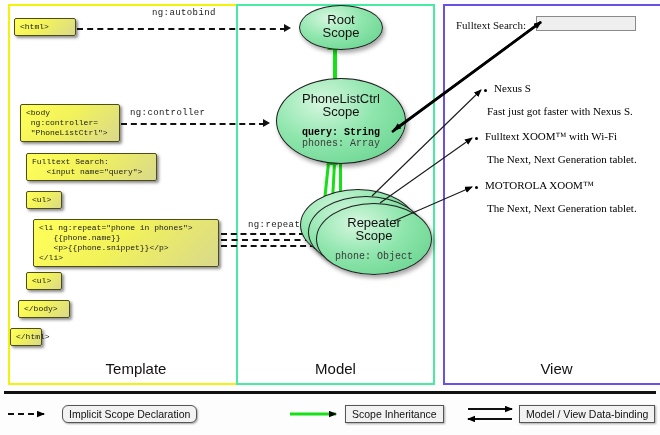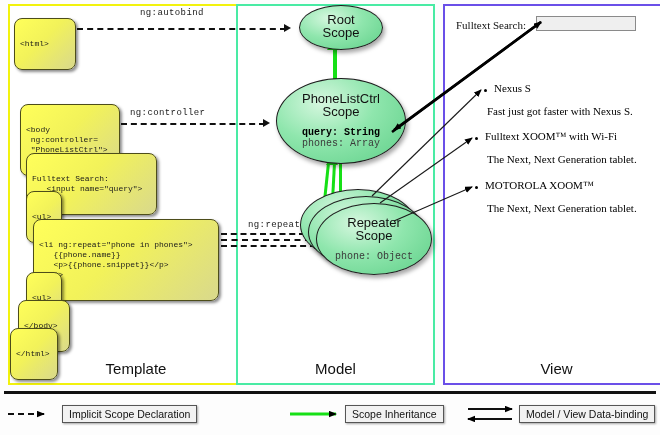--- a/index.html
+++ b/index.html
@@ -17,23 +17,23 @@
   .col-label{position:absolute;bottom:6px;left:0;width:100%;
              text-align:center;font-size:15px;color:#111;
              font-family:"Liberation Sans",sans-serif;}
 
   
   .codebox{position:absolute;box-sizing:border-box;
            border:1px solid #4d4d1a;
            background:linear-gradient(135deg,#ffff5a 0%,#f2f25a 45%,#d9d98c 100%);
            font-family:"Liberation Mono",monospace;
            font-size:8px;line-height:10px;color:#1a1a1a;
-           padding:20px 5px;white-space:pre;
+           padding:3px 5px;white-space:pre;
            box-shadow:2px 2px 3px rgba(0,0,0,.45);
-           border-radius:8px;}
+           border-radius:2px;}
 
   
   .dash{position:absolute;height:0;border-top:2px dashed #111;}
   .dashlbl{position:absolute;font-family:"Liberation Mono",monospace;
            font-size:9px;color:#222;letter-spacing:.4px;}
   .arrowhead{position:absolute;width:0;height:0;
              border-top:4px solid transparent;border-bottom:4px solid transparent;
              border-left:7px solid #111;}
 
   
@@ -102,23 +102,23 @@
 
   <div class="codebox" style="left:33px;top:219px;width:186px;" data-bind="template.boxes.4.text">&lt;li ng:repeat="phone in phones"&gt;
    {{phone.name}}
    &lt;p&gt;{{phone.snippet}}&lt;/p&gt;
 &lt;/li&gt;</div>
 
   <div class="codebox" style="left:26px;top:272px;width:36px;" data-bind="template.boxes.5.text">&lt;ul&gt;</div>
 
   <div class="codebox" style="left:18px;top:300px;width:52px;" data-bind="template.boxes.6.text">&lt;/body&gt;</div>
 
-  <div class="codebox" style="left:10px;top:328px;width:48px;" data-bind="template.boxes.7.text">&lt;/html&gt;</div>
-
-  <div class="dashlbl" style="left:140px;top:8px;" data-bind="connectors.0.label">ng:autobind</div>
+  <div class="codebox" style="left:10px;top:328px;width:32px;" data-bind="template.boxes.7.text">&lt;/html&gt;</div>
+
+  <div class="dashlbl" style="left:152px;top:8px;" data-bind="connectors.0.label">ng:autobind</div>
   <div class="dash" style="left:77px;top:28px;width:209px;"></div>
   <div class="arrowhead" style="left:284px;top:24px;"></div>
 
   <div class="dashlbl" style="left:130px;top:108px;" data-bind="connectors.1.label">ng:controller</div>
   <div class="dash" style="left:121px;top:123px;width:144px;"></div>
   <div class="arrowhead" style="left:263px;top:119px;"></div>
 
   <div class="dashlbl" style="left:240px;top:220px;padding-left:8px;" data-bind="connectors.2.label">ng:repeat</div>
   <div class="dash" style="left:221px;top:233px;width:84px;"></div>
   <div class="arrowhead" style="left:303px;top:229px;"></div>
@@ -187,17 +187,17 @@
 
   <div class="rule"></div>
 
   <svg class="overlay" style="height:435px;">
     <line x1="8" y1="414" x2="44" y2="414" stroke="#111" stroke-width="2" stroke-dasharray="6,4" marker-end="url(#ah)"></line>
     <line x1="290" y1="414" x2="336" y2="414" stroke="#16e016" stroke-width="3" marker-end="url(#ah)"></line>
     <line x1="468" y1="409" x2="512" y2="409" stroke="#111" stroke-width="2" marker-end="url(#ah)"></line>
     <line x1="512" y1="419" x2="468" y2="419" stroke="#111" stroke-width="2" marker-end="url(#ah)"></line>
   </svg>
 
-  <div class="lg-box" style="left:62px;top:405px;" data-bind="legend.0.label">Implicit Scope Declaration</div>
+  <div class="lg-box" style="left:62px;top:405px;border-radius:6px;" data-bind="legend.0.label">Implicit Scope Declaration</div>
   <div class="lg-box" style="left:345px;top:405px;" data-bind="legend.1.label">Scope Inheritance</div>
   <div class="lg-box" style="left:519px;top:405px;" data-bind="legend.2.label">Model / View Data-binding</div>
 
 </div>
 
 </body></html>

